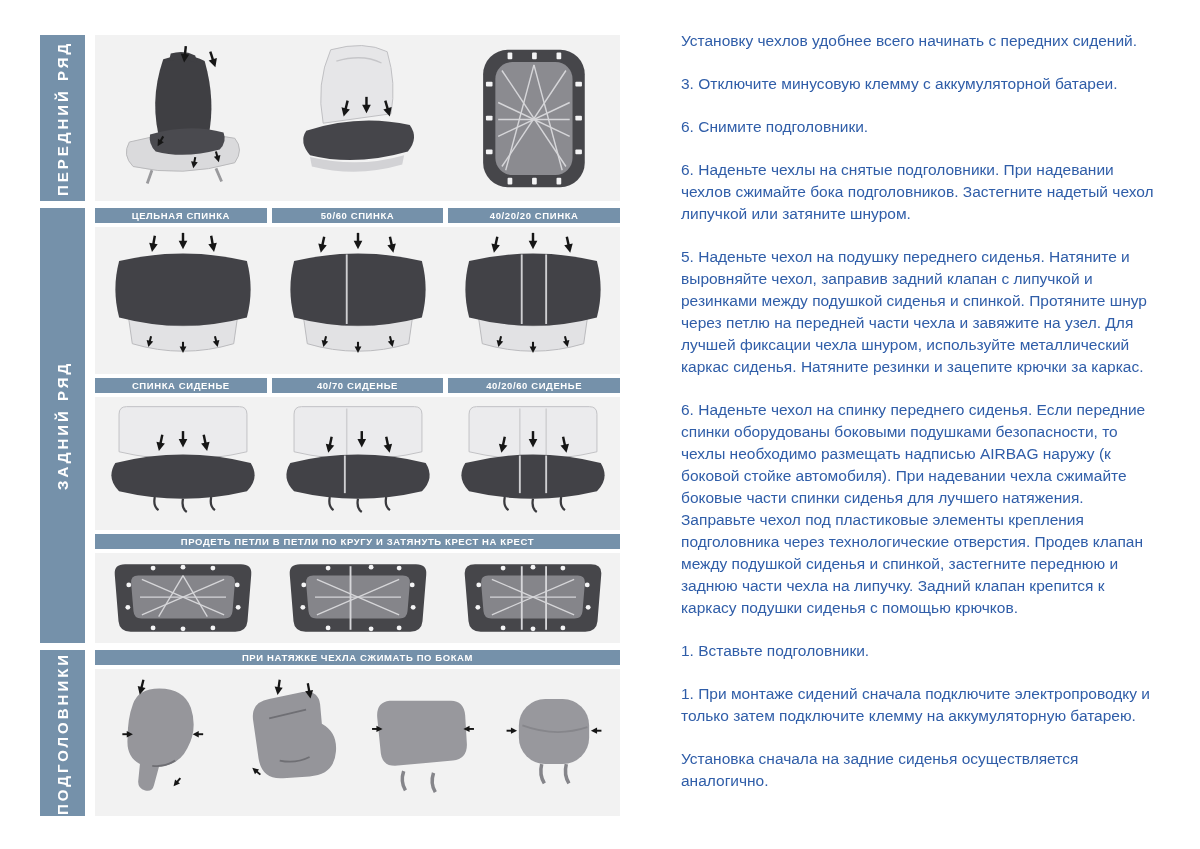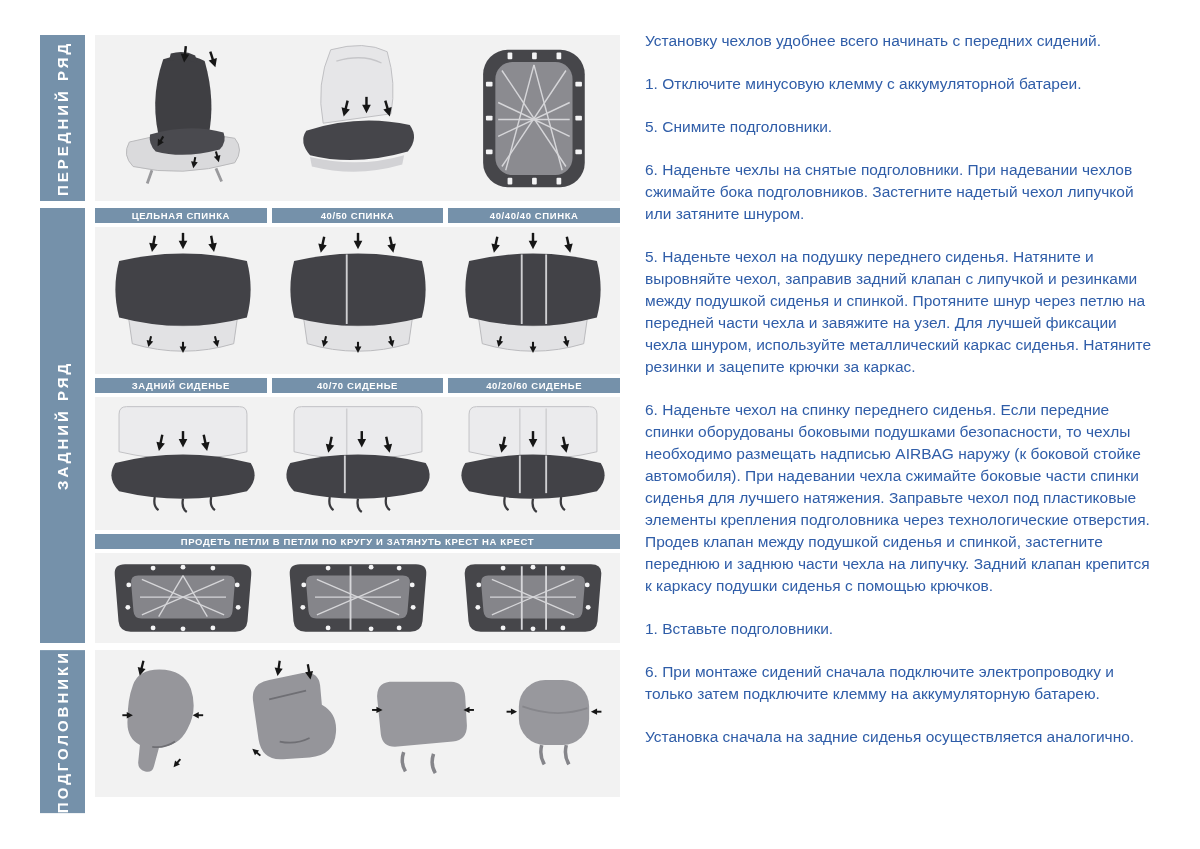--- a/index.html
+++ b/index.html
@@ -24,21 +24,21 @@
   .badge, .banner {
     background:#7591aa; color:#fff; font-size:9.5px; font-weight:bold;
     text-align:center; letter-spacing:0.6px; padding:3px 0 2px; line-height:10px;
   }
   .badge { flex:1; }
   .banner { width:100%; }
   .fig { display:block; }
 
   
   .right { position:absolute; left:645px; top:30px; width:512px; color:#2f5da8; font-size:15.5px; line-height:22px; }
-  .right p { margin-bottom:21px; }
+  .right p { margin-bottom:21px;margin-left:36px; }
 </style>
 </head>
 <body>
 
 <svg width="0" height="0" style="position:absolute" aria-hidden="true">
   <defs>
     <g id="arr">
       <line x1="0" y1="0" x2="0" y2="10" stroke="#161616" stroke-width="2.6"></line>
       <polygon points="-4.6,8.5 4.6,8.5 0,17.5" fill="#161616"></polygon>
     </g>
@@ -112,22 +112,22 @@
         </div>
       </div>
     </div>
 
     <div class="section">
       <div class="vbar">ЗАДНИЙ РЯД</div>
       <div class="panel">
 
         <div class="badge-row">
           <div class="badge">ЦЕЛЬНАЯ СПИНКА</div>
-          <div class="badge">40/50 СПИНКА</div>
-          <div class="badge">40/40/40 СПИНКА</div>
+          <div class="badge">50/60 СПИНКА</div>
+          <div class="badge">40/20/20 СПИНКА</div>
         </div>
 
         <div class="block h147">
           <svg class="fig" viewBox="0 0 172 148" width="162" height="139">
             <path d="M28 92 q58 18 116 0 l-4 28 q-54 16 -108 0 z" fill="#e2e2e4" stroke="#b8b8bb" stroke-width="1"></path>
             <path d="M18 32 q68 -16 136 0 q8 30 0 60 q-68 18 -136 0 q-8 -30 0 -60 z" fill="#424247"></path>
             <use href="#arr" transform="translate(56,5) rotate(10)"></use>
             <use href="#arr" transform="translate(86,2)"></use>
             <use href="#arr" transform="translate(116,5) rotate(-10)"></use>
             <use href="#arrS" transform="translate(52,112) rotate(14)"></use>
@@ -153,21 +153,21 @@
             <use href="#arr" transform="translate(48,6) rotate(12)"></use>
             <use href="#arr" transform="translate(86,2)"></use>
             <use href="#arr" transform="translate(122,6) rotate(-12)"></use>
             <use href="#arrS" transform="translate(52,112) rotate(14)"></use>
             <use href="#arrS" transform="translate(86,118)"></use>
             <use href="#arrS" transform="translate(120,112) rotate(-14)"></use>
           </svg>
         </div>
 
         <div class="badge-row">
-          <div class="badge">ЗАДНИЙ СИДЕНЬЕ</div>
+          <div class="badge">СПИНКА СИДЕНЬЕ</div>
           <div class="badge">40/70 СИДЕНЬЕ</div>
           <div class="badge">40/20/60 СИДЕНЬЕ</div>
         </div>
 
         <div class="block h133">
           <svg class="fig" viewBox="0 0 172 134" width="162" height="126">
             <path d="M26 6 h120 q8 0 8 8 v40 q-68 16 -136 0 v-40 q0 -8 8 -8 z" fill="#ebebed" stroke="#bfbfc2" stroke-width="1"></path>
             <path d="M14 66 q72 -18 144 0 q10 16 -4 30 q-68 16 -136 0 q-14 -14 -4 -30 z" fill="#424247"></path>
             <use href="#arr" transform="translate(64,36) rotate(12)"></use>
             <use href="#arr" transform="translate(86,32)"></use>
@@ -270,20 +270,21 @@
             </g>
           </svg>
         </div>
 
       </div>
     </div>
 
     <div class="section">
       <div class="vbar">ПОДГОЛОВНИКИ</div>
       <div class="panel">
+        <div class="banner">ПРИ НАТЯЖКЕ ЧЕХЛА СЖИМАТЬ ПО БОКАМ</div>
         <div class="block hhr">
 
           <svg class="fig" viewBox="0 0 132 148" width="116" height="130">
             <path d="M34 30 q6 -18 30 -18 q28 0 36 22 q8 24 -4 46 q-10 20 -32 20 l-6 22 q-2 8 -10 6 q-8 -2 -8 -10 l2 -20 q-16 -8 -14 -30 q0 -22 6 -38 z" fill="#96969b"></path>
             <path d="M56 100 q14 2 26 -6" stroke="#6f6f74" stroke-width="2" fill="none"></path>
             <use href="#arrS" transform="translate(22,64) rotate(-90)"></use>
             <use href="#arrS" transform="translate(114,64) rotate(90)"></use>
             <use href="#arr" transform="translate(46,2) rotate(14)"></use>
             <use href="#arrS" transform="translate(88,114) rotate(40)"></use>
           </svg>
@@ -312,23 +313,23 @@
           </svg>
 
         </div>
       </div>
     </div>
 
   </div>
 
   <div class="right">
     <p>Установку чехлов удобнее всего начинать с передних сидений.</p>
-    <p>1. Отключите минусовую клемму с аккумуляторной батареи.</p>
-    <p>5. Снимите подголовники.</p>
+    <p>3. Отключите минусовую клемму с аккумуляторной батареи.</p>
+    <p>6. Снимите подголовники.</p>
     <p>6. Наденьте чехлы на снятые подголовники. При надевании чехлов сжимайте бока подголовников. Застегните надетый чехол липучкой или затяните шнуром.</p>
     <p>5. Наденьте чехол на подушку переднего сиденья. Натяните и выровняйте чехол, заправив задний клапан с липучкой и резинками между подушкой сиденья и спинкой. Протяните шнур через петлю на передней части чехла и завяжите на узел. Для лучшей фиксации чехла шнуром, используйте металлический каркас сиденья. Натяните резинки и зацепите крючки за каркас.</p>
     <p>6. Наденьте чехол на спинку переднего сиденья. Если передние спинки оборудованы боковыми подушками безопасности, то чехлы необходимо размещать надписью AIRBAG наружу (к боковой стойке автомобиля). При надевании чехла сжимайте боковые части спинки сиденья для лучшего натяжения. Заправьте чехол под пластиковые элементы крепления подголовника через технологические отверстия. Продев клапан между подушкой сиденья и спинкой, застегните переднюю и заднюю части чехла на липучку. Задний клапан крепится к каркасу подушки сиденья с помощью крючков.</p>
     <p>1. Вставьте подголовники.</p>
-    <p>6. При монтаже сидений сначала подключите электропроводку и только затем подключите клемму на аккумуляторную батарею.</p>
+    <p>1. При монтаже сидений сначала подключите электропроводку и только затем подключите клемму на аккумуляторную батарею.</p>
     <p>Установка сначала на задние сиденья осуществляется аналогично.</p>
   </div>
 
 </div>
 
 </body></html>

